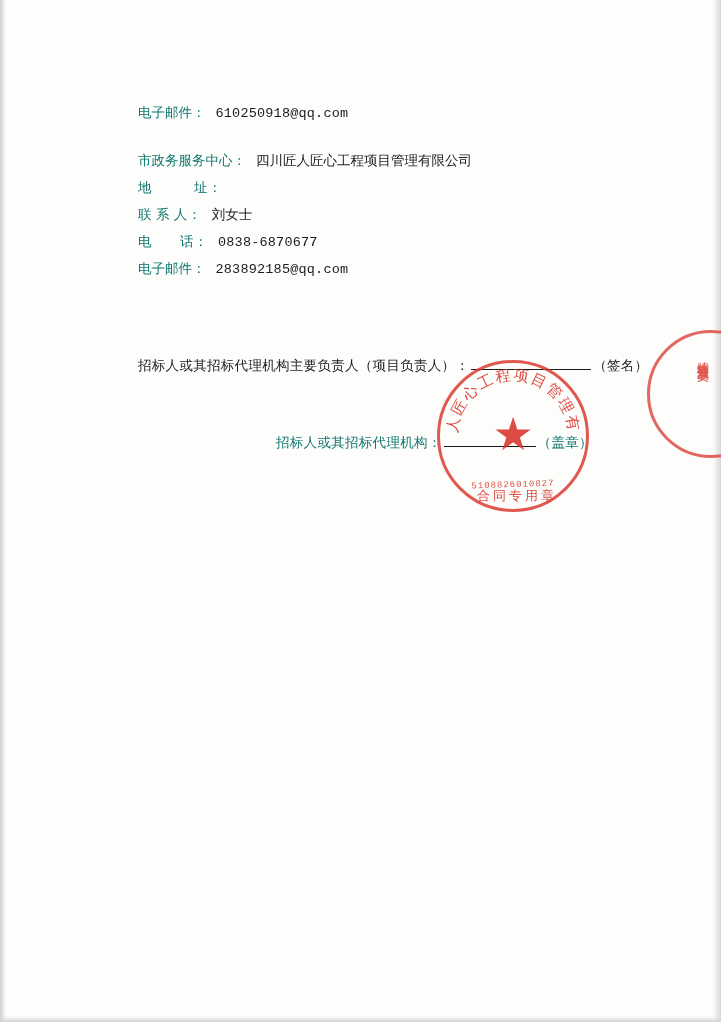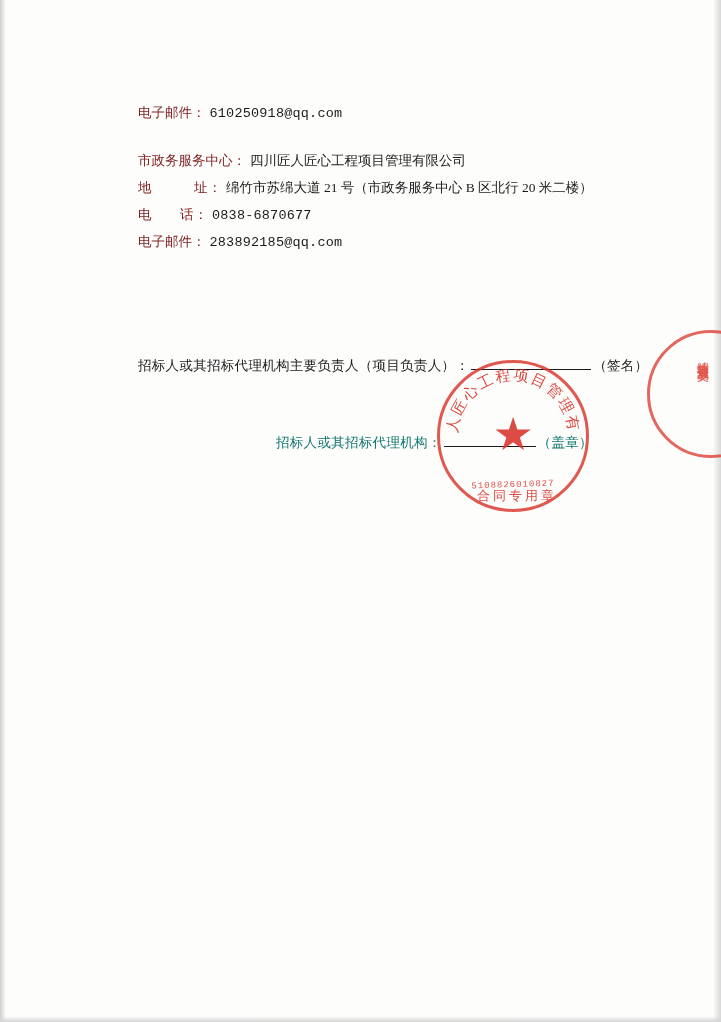--- a/index.html
+++ b/index.html
@@ -52,31 +52,31 @@
     font-size: 12.5px;
     letter-spacing: 0.2px;
   }
   .row {
     display: flex;
     align-items: baseline;
   }
   .label-cn {
     font-family: Liberation Serif, serif;
     font-size: 13.5px;
-    color: #7f1d1d;
+    color: #0f766e;
     flex: 0 0 auto;
     text-align: right;
   }
   .label-spaced {
     letter-spacing: 0.5px;
   }
   .value {
     font-size: 13.5px;
     color: #1b1b1b;
-    margin-left: 4px;
+    margin-left: 10px;
   }
   .gap-lg { height: 30px; }
 
   .block-contact .row { margin-bottom: 9px; }
 
   .email-top {
     margin-bottom: 0;
   }
 
   .sign-area {
@@ -230,23 +230,26 @@
 
     <div class="block-contact">
 
       <div class="row">
         <span class="label-cn">市政务服务中心：</span>
         <span class="value">四川匠人匠心工程项目管理有限公司</span>
       </div>
 
       <div class="row">
         <span class="label-cn label-spaced">地　　　址：</span>
-        <span class="value">绵竹市苏绵大道 21 号（市政务服务中心 B 区北行 20 米二楼）</span>
-      </div>
-
+      </div>
+
+      <div class="row">
+        <span class="label-cn label-spaced">联 系 人：</span>
+        <span class="value">刘女士</span>
+      </div>
 
       <div class="row">
         <span class="label-cn label-spaced">电　　话：</span>
         <span class="value mono-ish">0838-6870677</span>
       </div>
 
       <div class="row">
         <span class="label-cn">电子邮件：</span>
         <span class="value mono-ish">283892185@qq.com</span>
       </div>

